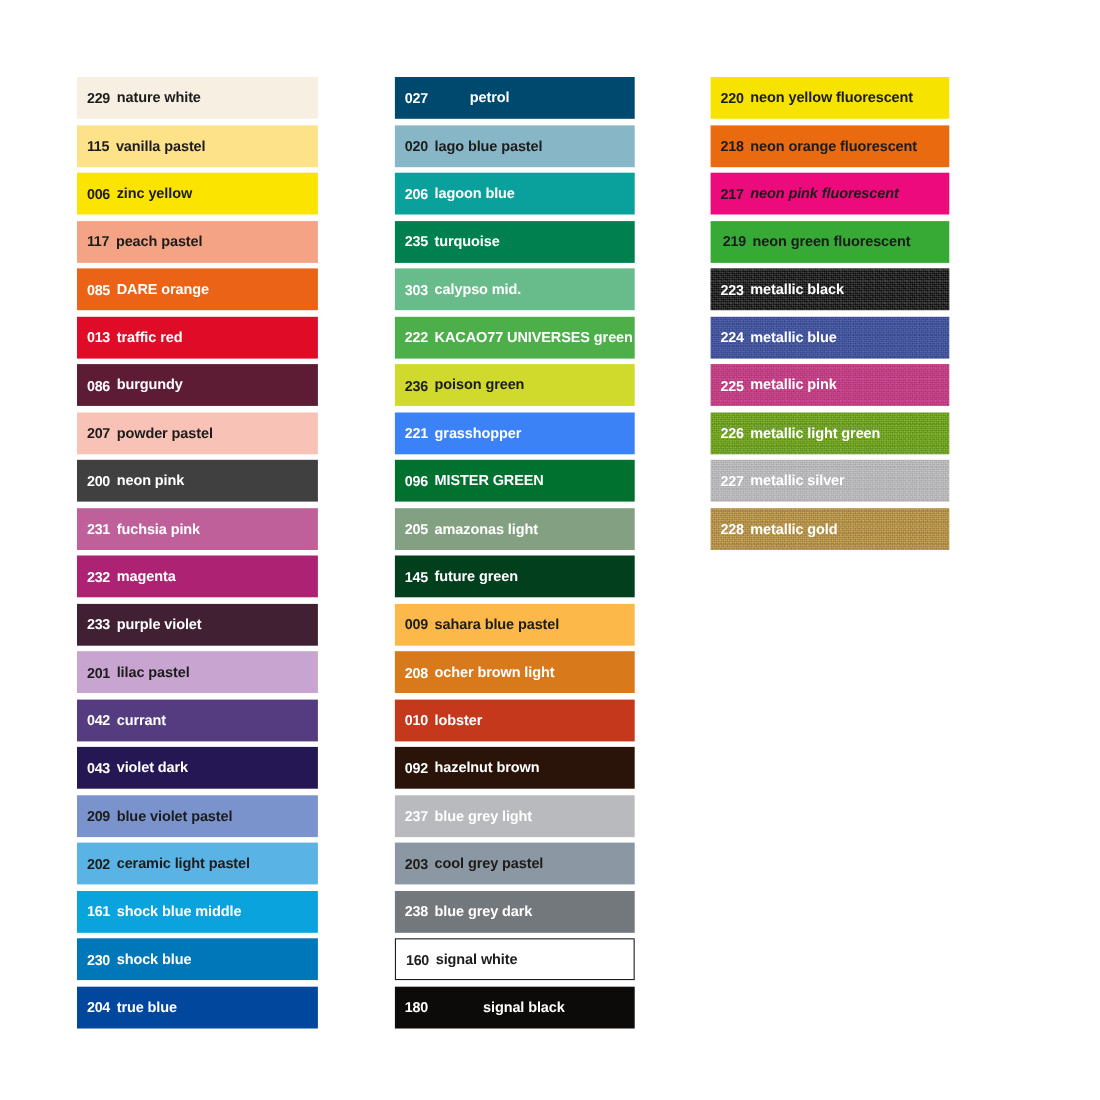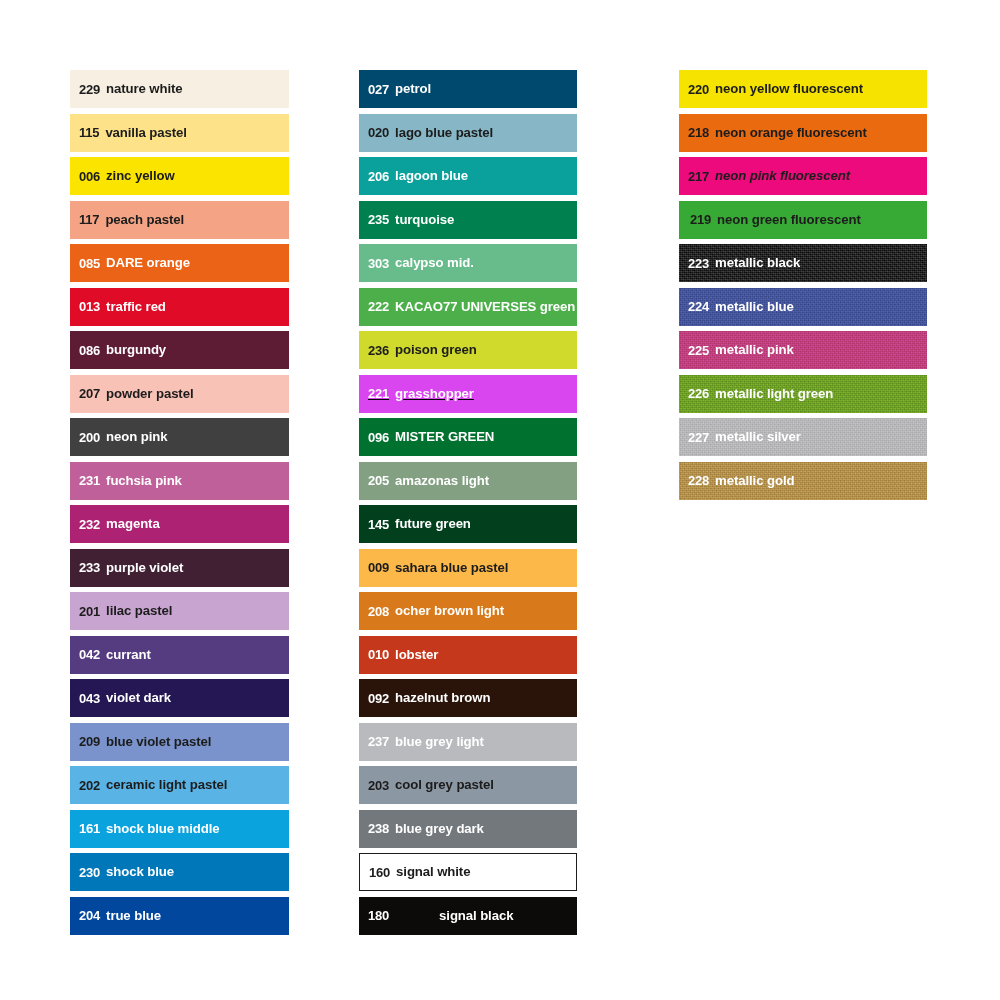--- a/index.html
+++ b/index.html
@@ -21,21 +21,21 @@
     height: 1000px;
     background: #ffffff;
   }
   .column {
     position: absolute;
     top: 70px;
     width: 219px;
   }
   #col-0 { left: 70px; }
   #col-1 { left: 359px; width: 218px; }
-  #col-2 { left: 679px; width: 248px; }
+  #col-2 { left: 646px; width: 217px; }
 
   .swatch {
     position: relative;
     height: 38px;
     margin-bottom: 5.5px;
     display: flex;
     align-items: center;
     box-sizing: border-box;
     padding-left: 9px;
     overflow: hidden;
@@ -166,21 +166,21 @@
       <div class="swatch" style="background: rgb(0, 119, 184);">
         <span class="code" style="color: rgb(255, 255, 255);">230</span>
         <span class="label" style="color: rgb(255, 255, 255);">shock blue</span>
       </div>
       <div class="swatch" style="background: rgb(0, 71, 157);">
         <span class="code" style="color: rgb(255, 255, 255);">204</span>
         <span class="label" style="color: rgb(255, 255, 255);">true blue</span>
       </div>
     </div>
   <div class="column" id="col-1">
-      <div class="swatch" style="background: rgb(0, 73, 110);">
+      <div class="swatch" style="background: rgb(0, 73, 110); gap: 32px;">
         <span class="code" style="color: rgb(255, 255, 255);">027</span>
         <span class="label" style="color: rgb(255, 255, 255);">petrol</span>
       </div>
       <div class="swatch" style="background: rgb(135, 183, 198);">
         <span class="code" style="color: rgb(28, 28, 28);">020</span>
         <span class="label" style="color: rgb(28, 28, 28);">lago blue pastel</span>
       </div>
       <div class="swatch" style="background: rgb(10, 160, 155);">
         <span class="code" style="color: rgb(255, 255, 255);">206</span>
         <span class="label" style="color: rgb(255, 255, 255);">lagoon blue</span>
@@ -194,21 +194,21 @@
         <span class="label" style="color: rgb(255, 255, 255);">calypso mid.</span>
       </div>
       <div class="swatch" style="background: rgb(76, 175, 74);">
         <span class="code" style="color: rgb(255, 255, 255);">222</span>
         <span class="label" style="color: rgb(255, 255, 255);">KACAO77 UNIVERSES green</span>
       </div>
       <div class="swatch" style="background: rgb(208, 218, 44);">
         <span class="code" style="color: rgb(28, 28, 28);">236</span>
         <span class="label" style="color: rgb(28, 28, 28);">poison green</span>
       </div>
-      <div class="swatch" style="background: #d946ef; text-decoration: underline;">
+      <div class="swatch" style="background: #3b82f6;">
         <span class="code" style="color: rgb(255, 255, 255);">221</span>
         <span class="label" style="color: rgb(255, 255, 255);">grasshopper</span>
       </div>
       <div class="swatch" style="background: rgb(0, 113, 47);">
         <span class="code" style="color: rgb(255, 255, 255);">096</span>
         <span class="label" style="color: rgb(255, 255, 255);">MISTER GREEN</span>
       </div>
       <div class="swatch" style="background: rgb(131, 160, 131);">
         <span class="code" style="color: rgb(255, 255, 255);">205</span>
         <span class="label" style="color: rgb(255, 255, 255);">amazonas light</span>

